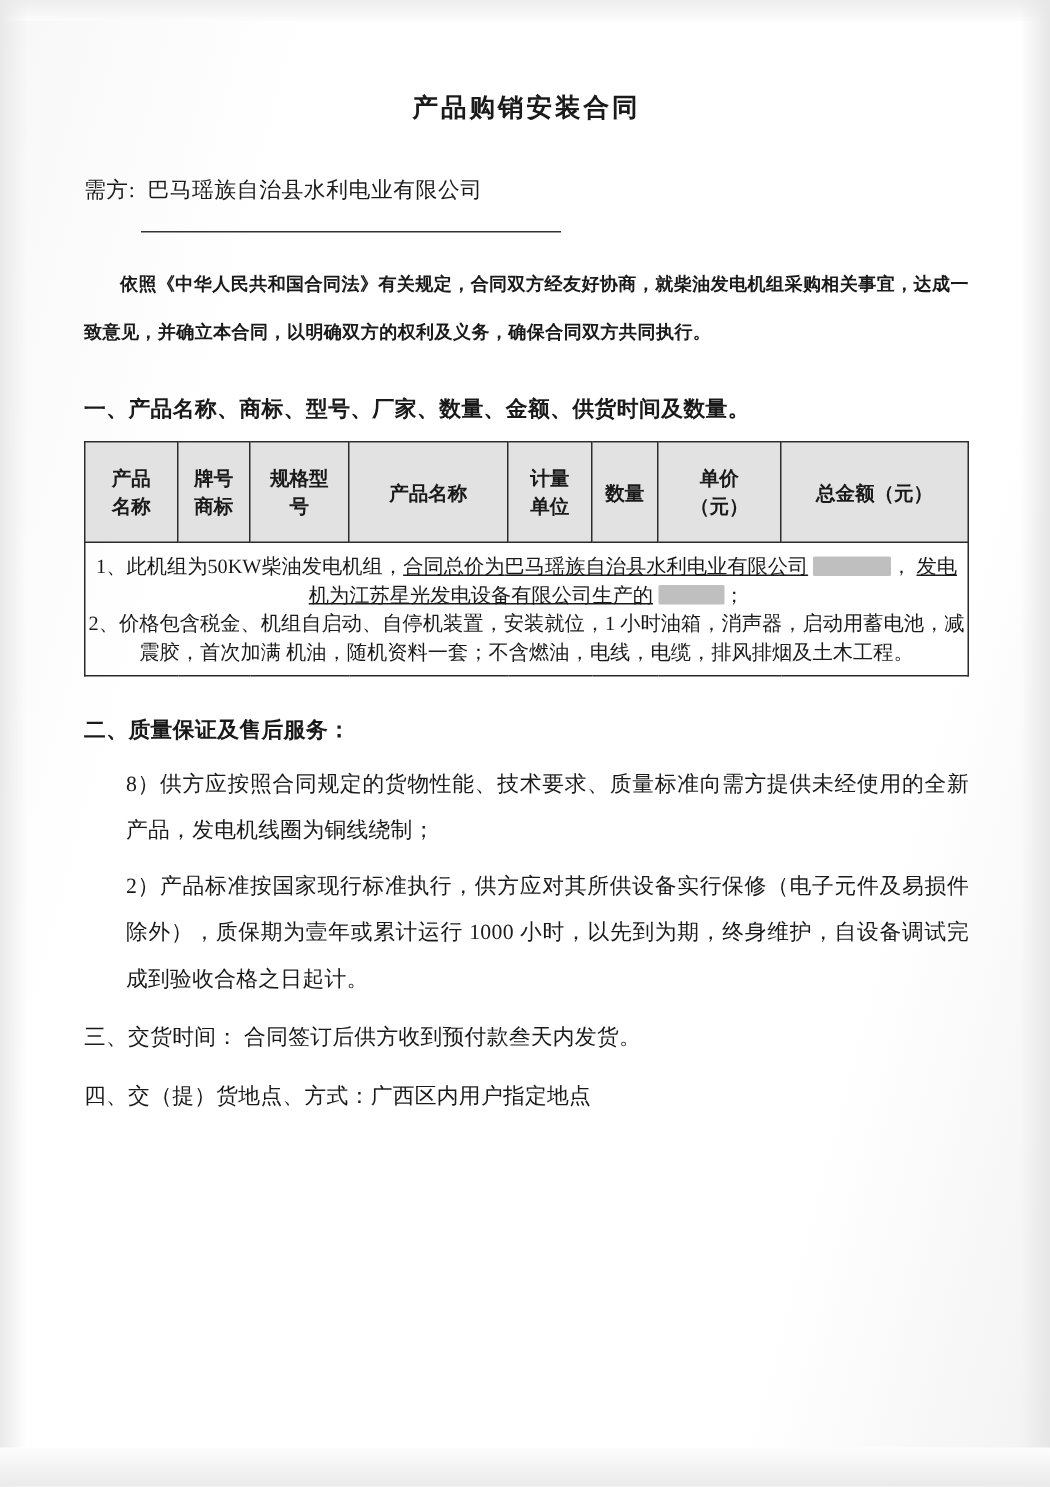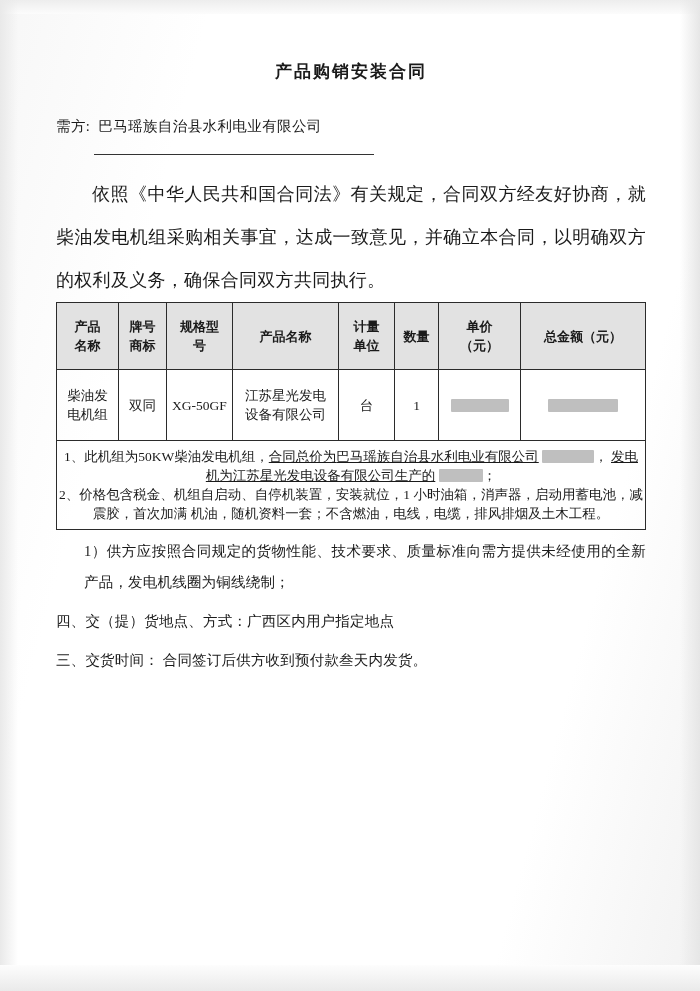--- a/index.html
+++ b/index.html
@@ -50,25 +50,26 @@
     white-space: nowrap;
   }
   .party-label { }
   .party-value {
     display: inline-block;
     border-bottom: 1px solid #333;
     padding: 0 26px 18px 4px;
     min-width: 250px;
   }
   .para {
-    font-size: 18px;
-    line-height: 43px;
+    font-size: 12px;
+    line-height: 32px;
     text-align: justify;
     margin: 18px 0 0 0;
     letter-spacing: 0.3px;
+    font-weight: bold;
   }
   .para.indent { text-indent: 2em; }
   .section-head {
     font-size: 14.5px;
     font-weight: bold;
     margin: 26px 0 12px 0;
     letter-spacing: 0.3px;
   }
 
   
@@ -160,20 +161,21 @@
 
     <h1 class="doc-title">产品购销安装合同</h1>
 
     <div class="party-line">
       <span class="party-label">需方:</span>
       <span class="party-value">巴马瑶族自治县水利电业有限公司</span>
     </div>
 
     <p class="para indent">依照《中华人民共和国合同法》有关规定，合同双方经友好协商，就柴油发电机组采购相关事宜，达成一致意见，并确立本合同，以明确双方的权利及义务，确保合同双方共同执行。</p>
 
+    <div class="section-head">一、产品名称、商标、型号、厂家、数量、金额、供货时间及数量。</div>
 
     <table class="goods">
       <colgroup>
         <col style="width:62px">
         <col style="width:48px">
         <col style="width:66px">
         <col style="width:106px">
         <col style="width:56px">
         <col style="width:44px">
         <col style="width:82px">
@@ -186,46 +188,38 @@
           <th>规格型<br>号</th>
           <th>产品名称</th>
           <th>计量<br>单位</th>
           <th>数量</th>
           <th>单价<br>（元）</th>
           <th>总金额（元）</th>
         </tr>
       </thead>
       <tbody>
         <tr>
-          <td>柴油发<br>电机组</td>
-          <td>双同</td>
-          <td>XG-50GF</td>
-          <td>江苏星光发电<br>设备有限公司</td>
-          <td>台</td>
-          <td>1</td>
-          <td><span class="redact w1"></span></td>
-          <td><span class="redact w2"></span></td>
-        </tr>
-        <tr>
           <td class="remark-cell" colspan="8" style="height:auto">
             <div>
               1、此机组为50KW柴油发电机组，<span class="u">合同总价为</span><span class="u">巴马瑶族自治县水利电业有限公司</span>
               <span class="redact w4"></span>，
               <span class="u">发电机为江苏星光发电设备有限公司生产的</span>
               <span class="redact w3"></span>；
             </div>
             <div>2、价格包含税金、机组自启动、自停机装置，安装就位，1 小时油箱，消声器，启动用蓄电池，减震胶，首次加满 机油，随机资料一套；不含燃油，电线，电缆，排风排烟及土木工程。</div>
           </td>
         </tr>
       </tbody>
     </table>
 
-    <div class="list-item">1）供方应按照合同规定的货物性能、技术要求、质量标准向需方提供未经使用的全新产品，发电机线圈为铜线绕制；</div>
-
+    <div class="section-head">二、质量保证及售后服务：</div>
+    <div class="list-item">8）供方应按照合同规定的货物性能、技术要求、质量标准向需方提供未经使用的全新产品，发电机线圈为铜线绕制；</div>
+    <div class="list-item">2）产品标准按国家现行标准执行，供方应对其所供设备实行保修（电子元件及易损件除外），质保期为壹年或累计运行 1000 小时，以先到为期，终身维护，自设备调试完成到验收合格之日起计。</div>
+
+    <div class="flat-item">三、交货时间：  合同签订后供方收到预付款叁天内发货。</div>
     <div class="flat-item">四、交（提）货地点、方式：广西区内用户指定地点</div>
-    <div class="flat-item">三、交货时间：  合同签订后供方收到预付款叁天内发货。</div>
 
   </div>
 
   <div class="stamp-clip">
     
   </div>
 </div>
 
 </body></html>

